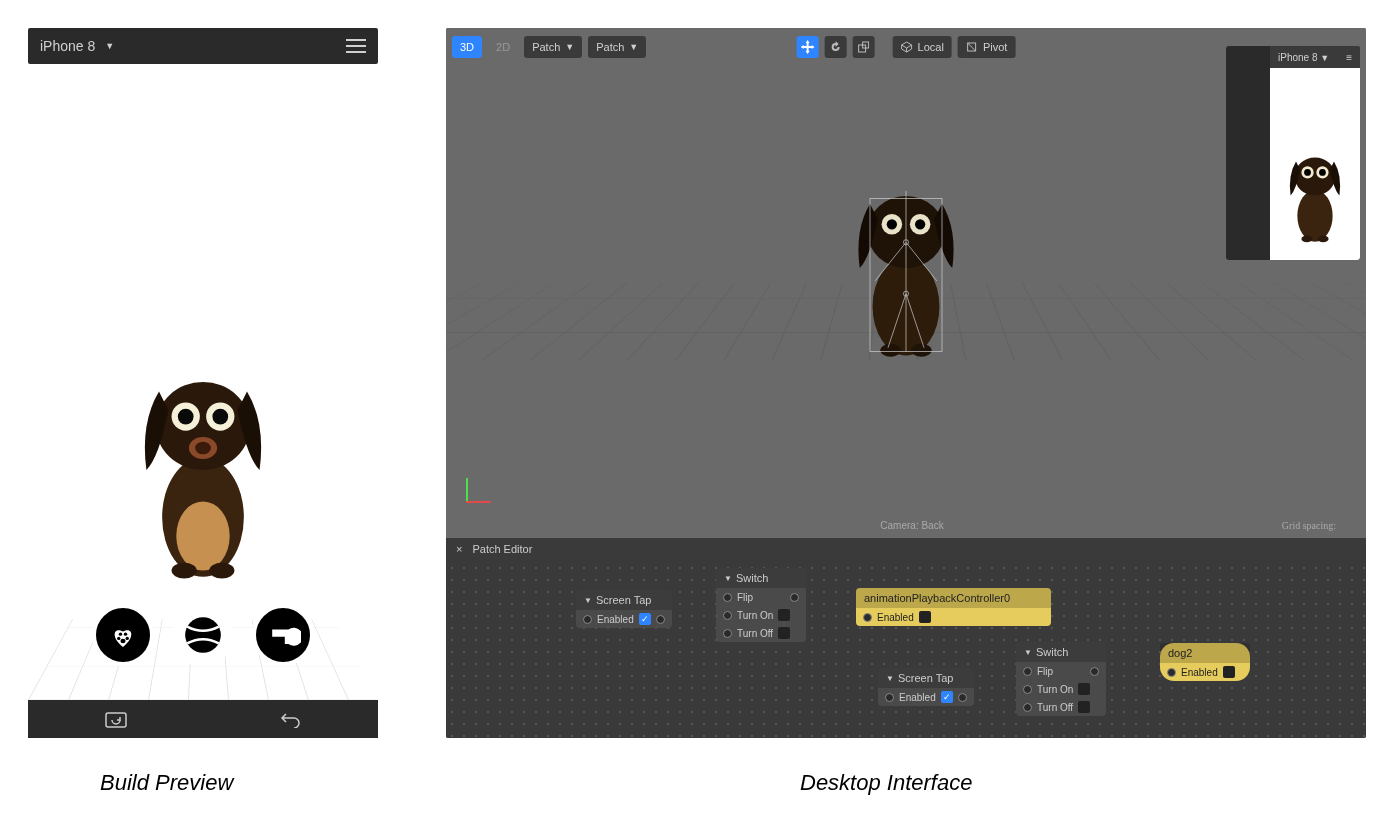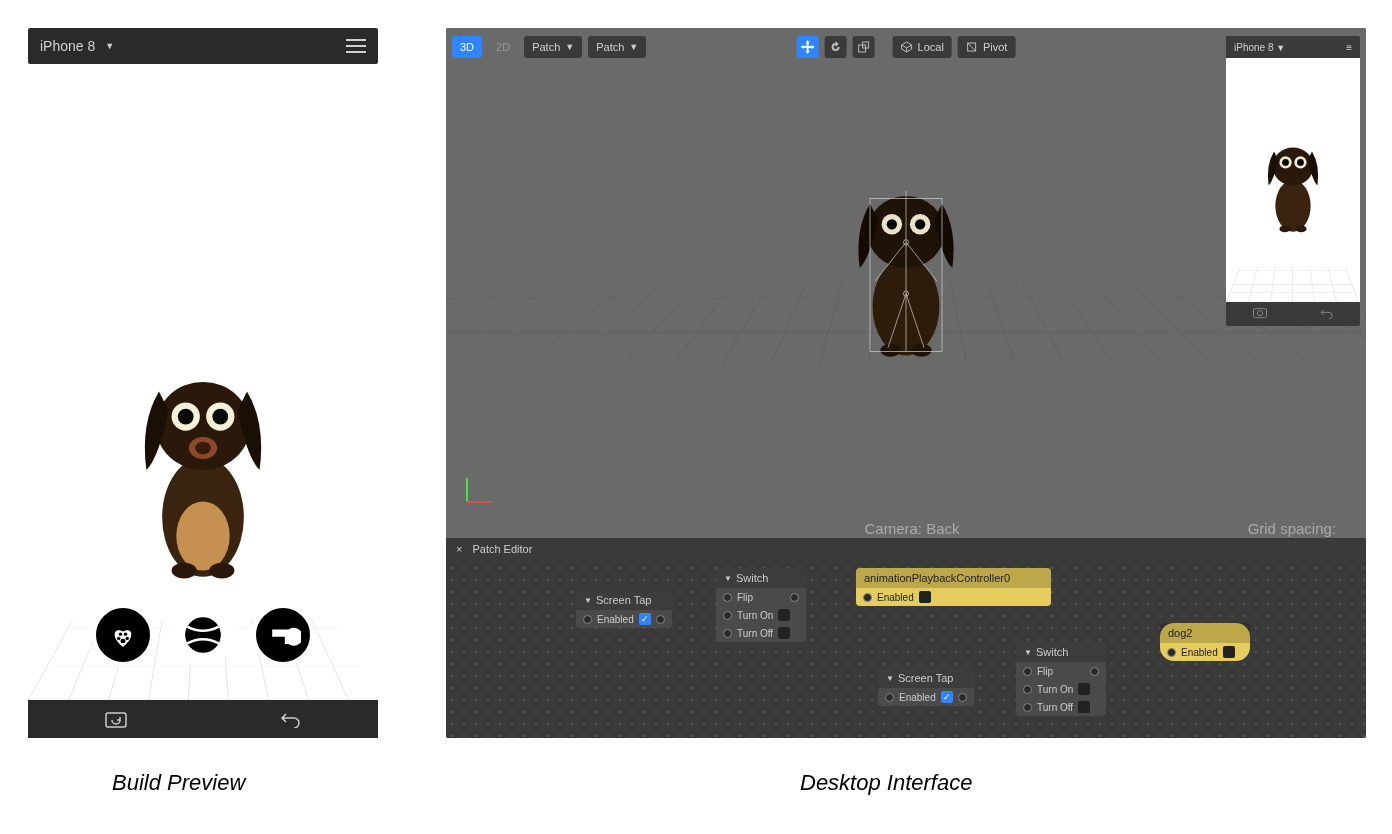--- a/index.html
+++ b/index.html
@@ -52,56 +52,56 @@
 .viewport{position:absolute;left:0;right:0;top:0;bottom:200px;background:var(--bg-view);}
 .vp-grid{position:absolute;left:0;right:0;bottom:15px;top:50%;
  background:
   repeating-linear-gradient(0deg,#5c5c5c 0,#5c5c5c 1px,transparent 1px,transparent 36px),
   repeating-linear-gradient(90deg,#5c5c5c 0,#5c5c5c 1px,transparent 1px,transparent 36px);
  transform:perspective(900px) rotateX(76deg);transform-origin:center top;opacity:.6;}
 .vp-dog{position:absolute;left:50%;transform:translateX(-50%);top:150px;width:130px;height:180px;}
 .vp-axis{position:absolute;left:20px;bottom:35px;width:30px;height:30px;}
 .vp-axis .y{position:absolute;bottom:0;left:0;width:2px;height:25px;background:#4ae24a;}
 .vp-axis .x{position:absolute;bottom:0;left:0;width:25px;height:2px;background:#e24a4a;}
-.vp-status{position:absolute;bottom:0;left:12px;right:0;height:18px;font-size:15px;color:#aaa;display:flex;padding:0 12px;}
+.vp-status{position:absolute;bottom:0;left:12px;right:0;height:18px;font-size:10px;color:#aaa;display:flex;padding:0 12px;}
 .vp-status .cs{position:absolute;left:50%;transform:translateX(-50%);}
-.vp-status .gs{position:absolute;right:30px;}
-
-
-.mini{position:absolute;top:8px;right:6px;width:134px;height:290px;background:var(--bg-dark);border-radius:3px;overflow:hidden;}
+.vp-status .gs{position:absolute;right:30px;font-family:Liberation Serif, serif;}
+
+
+.mini{position:absolute;top:18px;right:6px;width:134px;height:214px;background:var(--bg-dark);border-radius:3px;overflow:hidden;padding-left:44px;}
 .mini-head{height:22px;background:var(--bg-mid);display:flex;align-items:center;justify-content:space-between;padding:0 8px;color:var(--text-light);font-size:10px;}
 .mini-body{height:244px;background:#fff;position:relative;overflow:hidden;}
 .mini-grid{position:absolute;left:0;right:0;bottom:0;height:100px;
  background:
   repeating-linear-gradient(0deg,#d0d0d0 0,#d0d0d0 1px,transparent 1px,transparent 22px),
   repeating-linear-gradient(90deg,#d0d0d0 0,#d0d0d0 1px,transparent 1px,transparent 22px);
  transform:perspective(350px) rotateX(64deg);transform-origin:center bottom;opacity:.5;}
 .mini-dog{position:absolute;left:50%;transform:translateX(-50%);top:80px;width:68px;height:95px;}
 .mini-foot{height:24px;background:var(--bg-mid);display:flex;align-items:center;justify-content:space-around;}
 
 
 .patches{position:absolute;left:0;right:0;bottom:0;height:200px;background:var(--bg-mid);overflow:hidden;
  background-image:radial-gradient(#555 1px,transparent 1px);background-size:12px 12px;}
 .patches-head{height:22px;background:var(--bg-mid);color:#ccc;display:flex;align-items:center;padding:0 10px;gap:10px;font-size:11px;}
 .patches-head .x{cursor:pointer;}
 .node{position:absolute;background:var(--bg-node);border-radius:4px;color:#ccc;font-size:11px;min-width:90px;}
-.node.yellow{background:var(--accent-yellow);color:var(--text-dark);}
+.node.yellow{background:var(--accent-yellow);color:var(--text-dark);margin-top:20px;}
 .node-title{padding:4px 8px;background:rgba(0,0,0,.18);border-radius:4px 4px 0 0;font-size:11px;display:flex;align-items:center;gap:4px;}
 .tri{font-size:8px;}
 .node-row{display:flex;align-items:center;padding:1px 7px;gap:5px;font-size:10px;justify-content:flex-start;min-height:18px;position:relative;}
 .port{width:9px;height:9px;border-radius:50%;border:1px solid #888;background:#2a2a2a;}
 .port.out{margin-left:auto;}
 .chk{width:12px;height:12px;border-radius:2px;background:var(--accent-blue);display:flex;align-items:center;justify-content:center;}
 .chk::after{content:"✓";font-size:9px;color:#fff;}
 .chk.dark{background:#222;}
 .chk.dark::after{content:"";}
 
 
 .caption{position:absolute;font-style:italic;font-size:22px;color:#000;}
-.cap1{left:112px;top:770px;}
+.cap1{left:100px;top:770px;}
 .cap2{left:800px;top:770px;}
 </style>
 </head>
 <body>
 
 <div class="page">
 
   <div class="build-preview">
     <div class="bp-header">
       <div class="bp-device">

